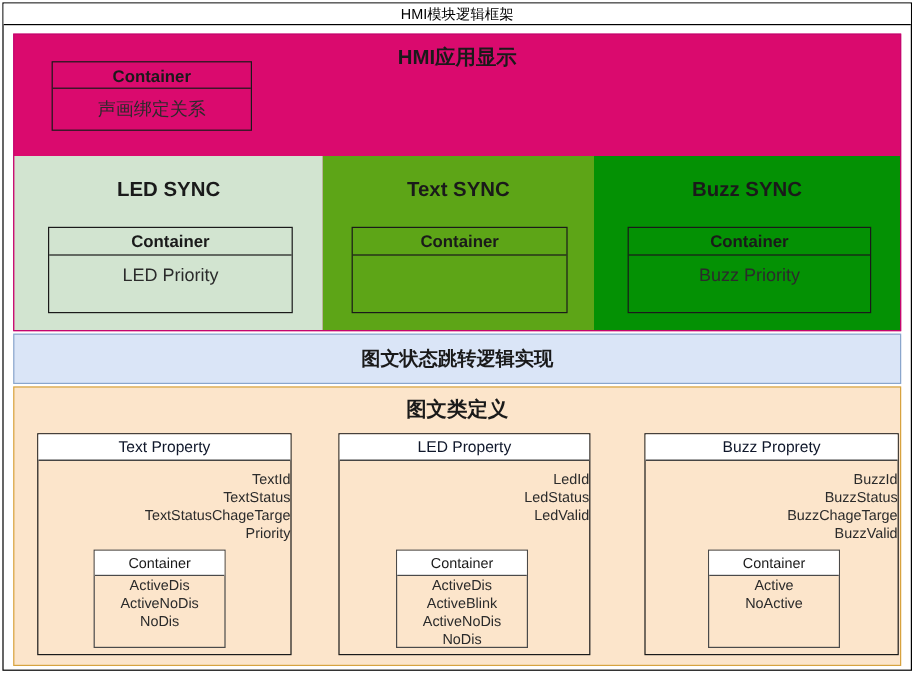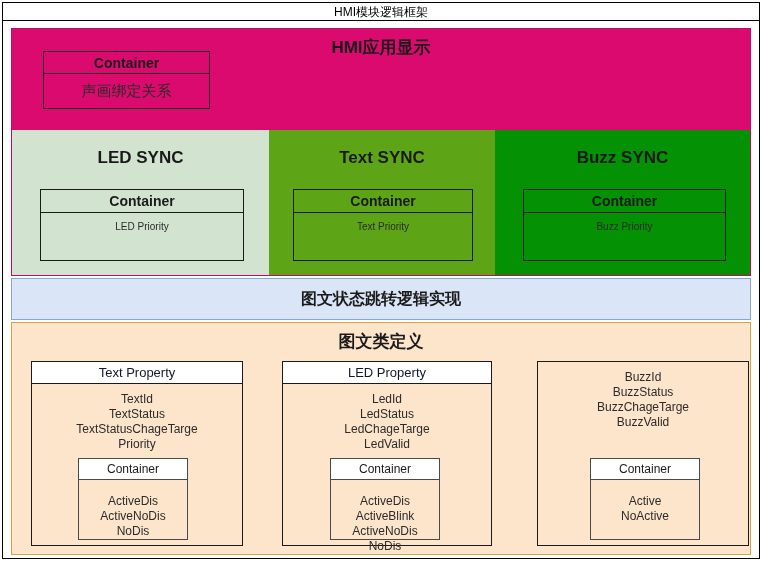--- a/index.html
+++ b/index.html
@@ -165,21 +165,21 @@
     font-weight: bold;
     color: #1a1a1a;
   }
   .sync-box-body {
     height: 47px;
     display: flex;
     align-items: flex-start;
     justify-content: center;
     padding-top: 8px;
     box-sizing: border-box;
-    font-size: 10px;
+    font-size: 15px;
     color: #2b2b2b;
   }
 
   
   .logic-band {
     position: relative;
     width: 740px;
     height: 42px;
     margin-top: 2px;
     box-sizing: border-box;
@@ -245,21 +245,21 @@
     font-size: 13px;
     color: #0f172a;
   }
   .prop-fields {
     padding-top: 8px;
     text-align: center;
     font-size: 12px;
     line-height: 15px;
     color: #2b2b2b;
   }
-  .prop-fields div { white-space: nowrap; }
+  .prop-fields div { white-space: nowrap; text-align: right; }
 
   .inner-container {
     position: absolute;
     box-sizing: border-box;
     border: 1px solid #4a4a4a;
     background: transparent;
     bottom: 5px;
   }
   .text-prop .inner-container { left: 46px; width: 110px; height: 82px; }
   .led-prop  .inner-container { left: 47px; width: 110px; height: 82px; }
@@ -270,21 +270,21 @@
     box-sizing: border-box;
     border-bottom: 1px solid #4a4a4a;
     background: #ffffff;
     display: flex;
     align-items: center;
     justify-content: center;
     font-size: 12px;
     color: #1a1a1a;
   }
   .inner-fields {
-    padding-top: 14px;
+    padding-top: 1px;
     text-align: center;
     font-size: 12px;
     line-height: 15px;
     color: #2b2b2b;
   }
   .inner-fields div { white-space: nowrap; }
 </style>
 </head>
 <body>
 
@@ -312,21 +312,20 @@
             <div class="sync-box">
               <div class="sync-box-head">Container</div>
               <div class="sync-box-body">LED Priority</div>
             </div>
           </div>
 
           <div class="sync-col sync-text">
             <div class="sync-title">Text SYNC</div>
             <div class="sync-box">
               <div class="sync-box-head">Container</div>
-              <div class="sync-box-body">Text Priority</div>
             </div>
           </div>
 
           <div class="sync-col sync-buzz">
             <div class="sync-title">Buzz SYNC</div>
             <div class="sync-box">
               <div class="sync-box-head">Container</div>
               <div class="sync-box-body">Buzz Priority</div>
             </div>
           </div>
@@ -359,35 +358,35 @@
                 <div>NoDis</div>
               </div>
             </div>
           </div>
 
           <div class="prop-box led-prop">
             <div class="prop-head">LED Property</div>
             <div class="prop-fields">
               <div>LedId</div>
               <div>LedStatus</div>
-              <div>LedChageTarge</div>
               <div>LedValid</div>
             </div>
             <div class="inner-container">
               <div class="inner-head">Container</div>
               <div class="inner-fields">
                 <div>ActiveDis</div>
                 <div>ActiveBlink</div>
                 <div>ActiveNoDis</div>
                 <div>NoDis</div>
               </div>
             </div>
           </div>
 
           <div class="prop-box buzz-prop">
+            <div class="prop-head">Buzz Proprety</div>
             <div class="prop-fields">
               <div>BuzzId</div>
               <div>BuzzStatus</div>
               <div>BuzzChageTarge</div>
               <div>BuzzValid</div>
             </div>
             <div class="inner-container">
               <div class="inner-head">Container</div>
               <div class="inner-fields">
                 <div>Active</div>

